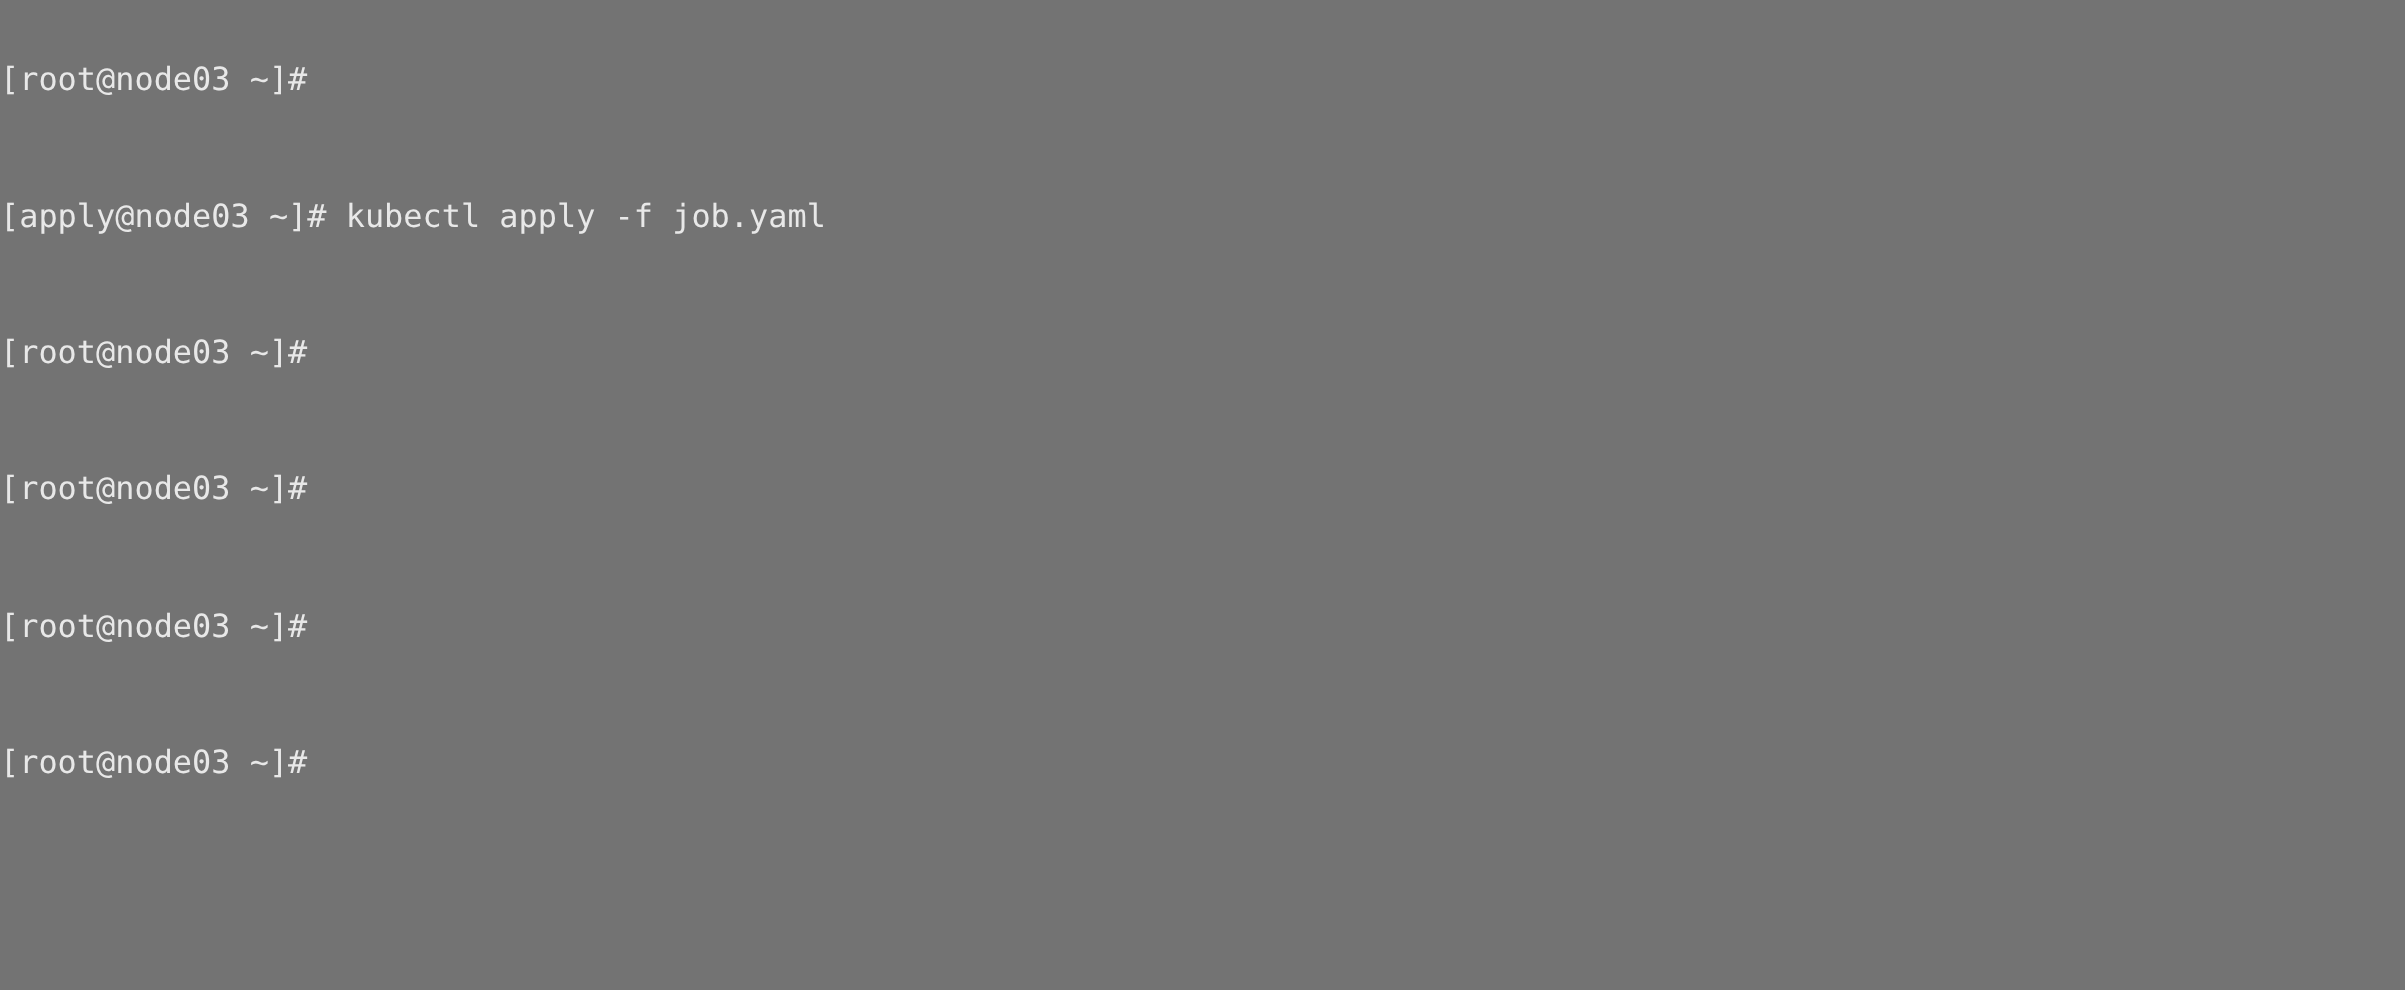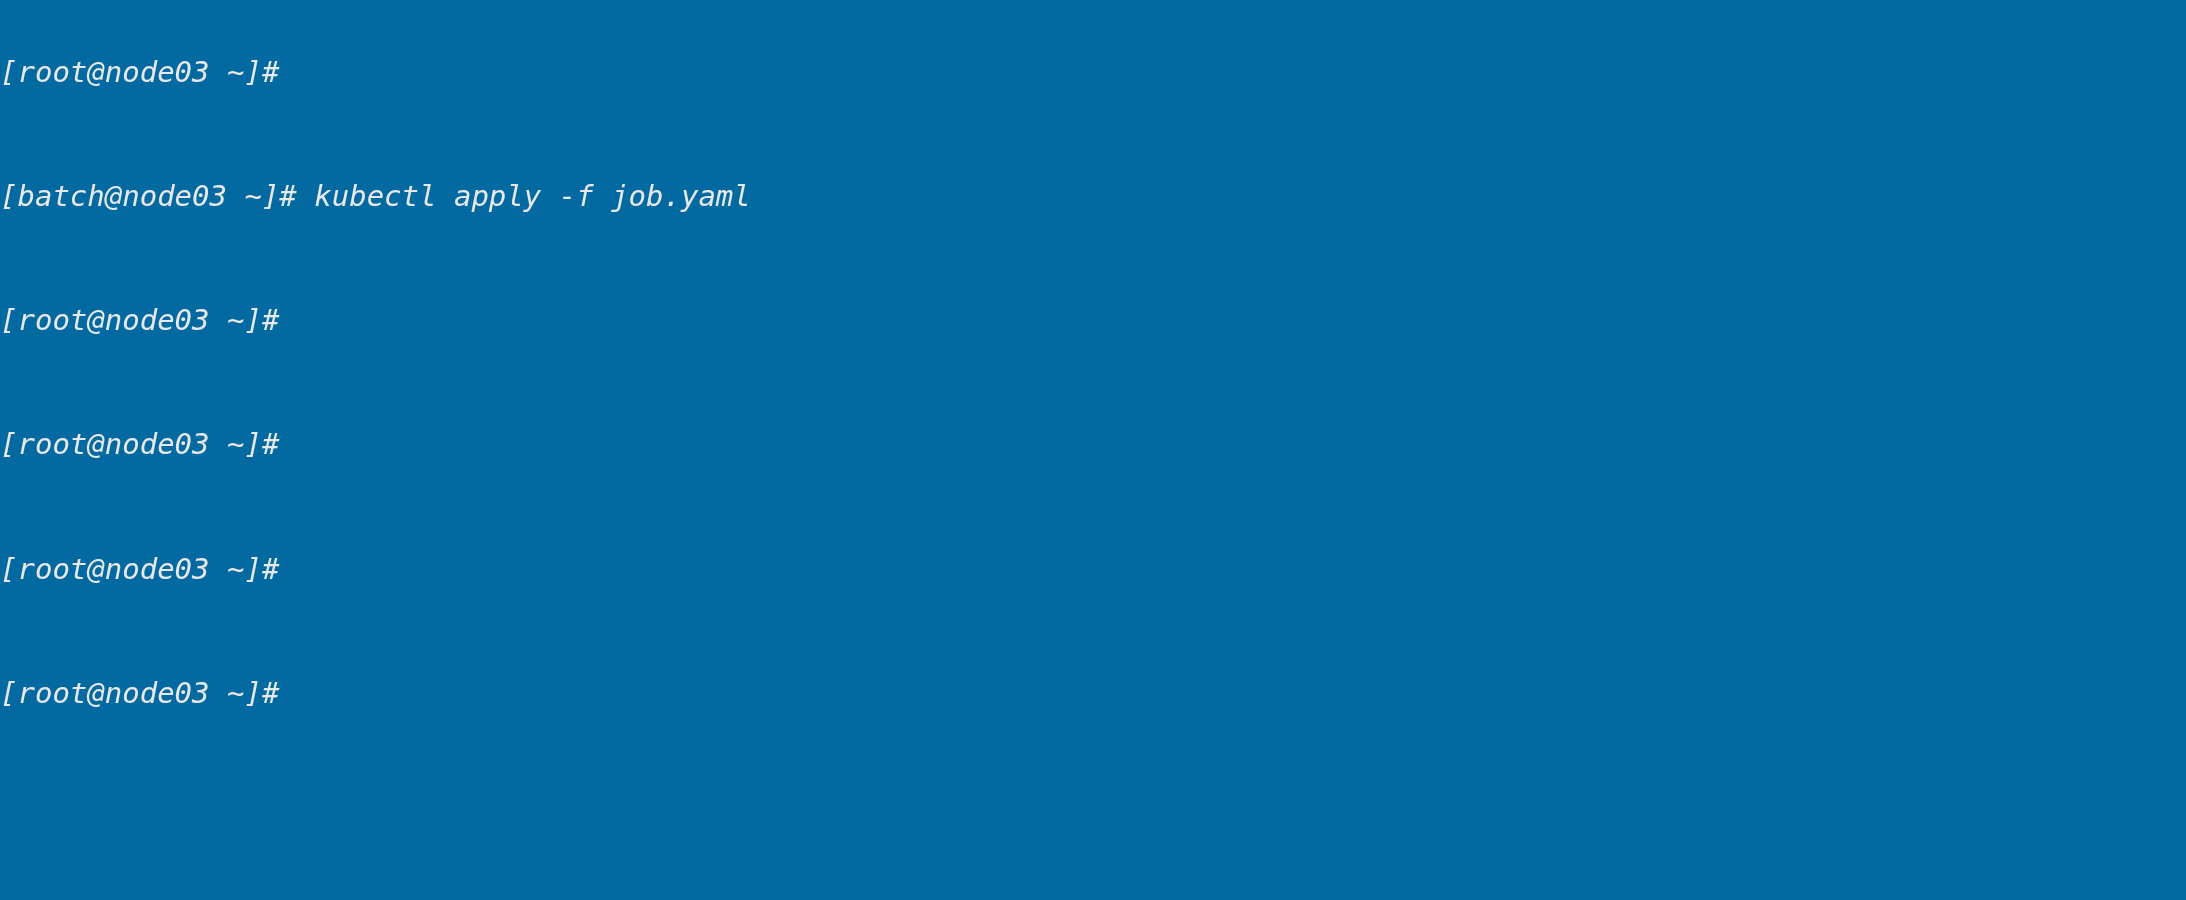--- a/index.html
+++ b/index.html
@@ -10,29 +10,28 @@
   body {
     width: 2186px;
     height: 900px;
     overflow: hidden;
     font-family: "DejaVu Sans Mono", "Liberation Mono", monospace;
   }
   #terminal {
     position: relative;
     width: 2186px;
     height: 900px;
-    background: #0369a1;
+    background: #737373;
     color: #e8e8e8;
     font-family: "DejaVu Sans Mono", "Liberation Mono", monospace;
     font-size: 29px;
     line-height: 41.4px;
     letter-spacing: 0px;
     white-space: pre;
     overflow: hidden;
-    font-style: italic;
   }
   
   #screen {
     position: absolute;
     left: 0;
     top: -31px;
     width: 2186px;
   }
   .line {
     height: 41.4px;
@@ -42,21 +41,21 @@
     line-height: 41.4px;
     font-family: "DejaVu Sans Mono", "Liberation Mono", monospace;
   }
 </style>
 </head>
 <body>
 
 <div id="terminal">
   <div id="screen">
     <div class="line">[root@node03 ~]#</div>
-    <div class="line">[batch@node03 ~]# kubectl apply -f job.yaml</div>
+    <div class="line">[apply@node03 ~]# kubectl apply -f job.yaml</div>
     <div class="line">[root@node03 ~]#</div>
     <div class="line">[root@node03 ~]#</div>
     <div class="line">[root@node03 ~]#</div>
     <div class="line">[root@node03 ~]#</div>
     
     
     
     
     
     

